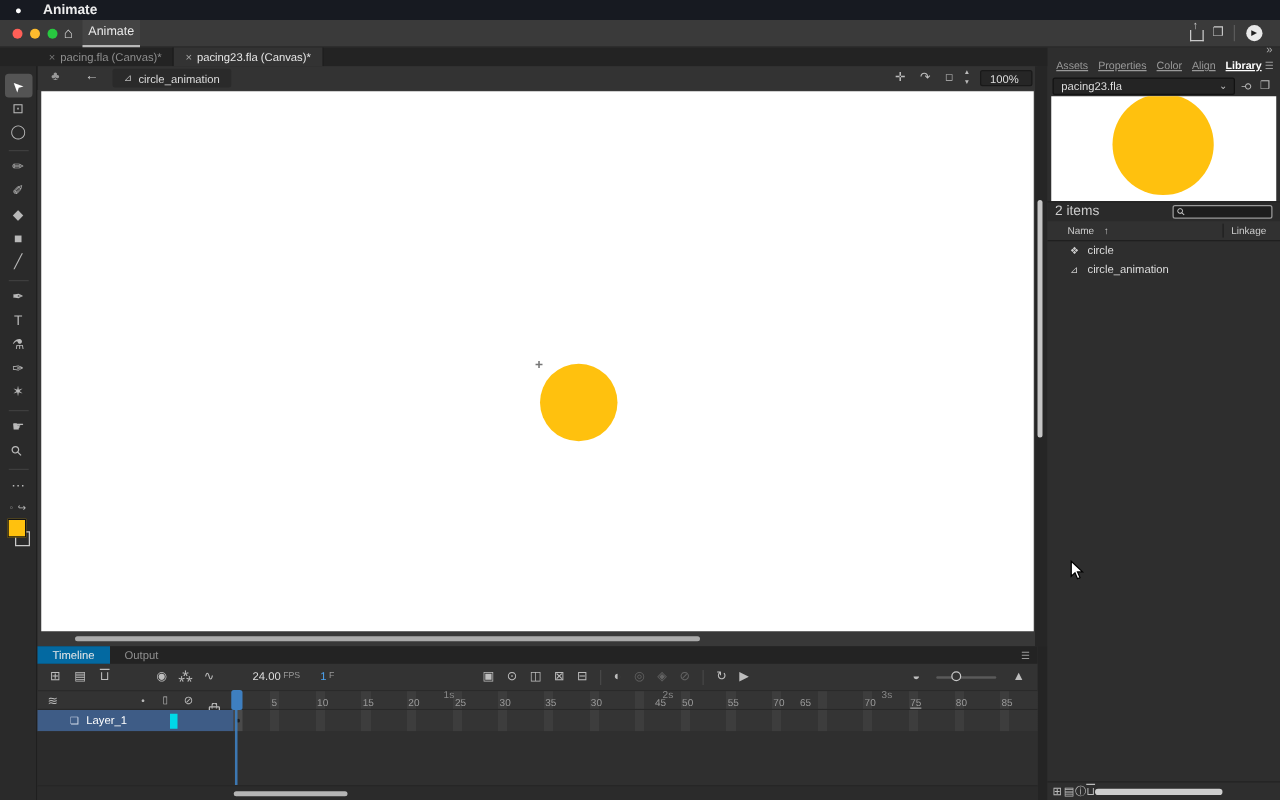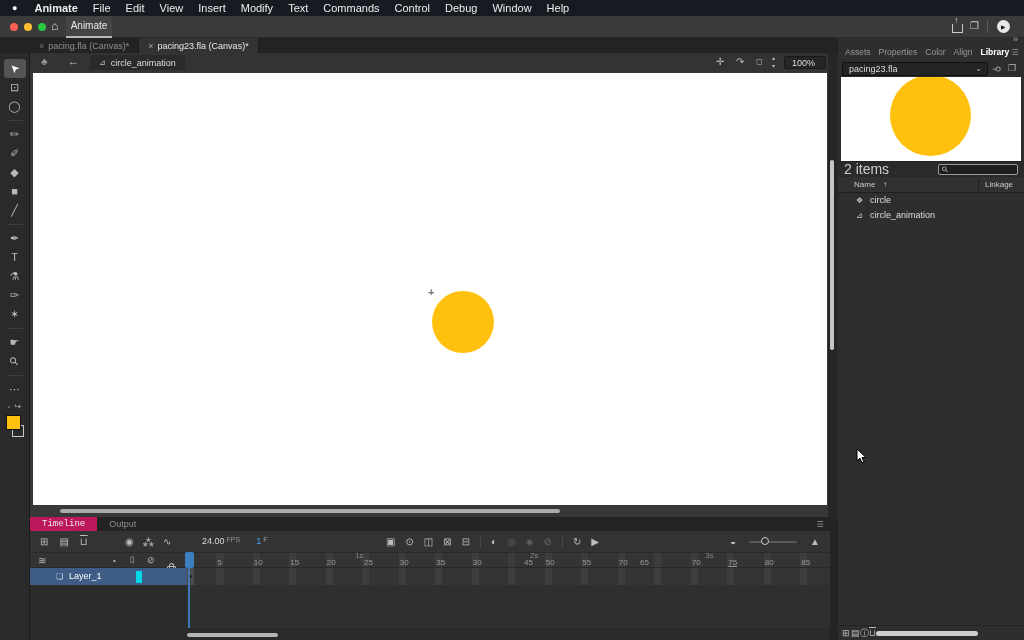--- a/index.html
+++ b/index.html
@@ -59,21 +59,21 @@
   .circle{position:absolute;border-radius:50%;}
   .reg-cross{position:absolute;left:395px;top:213px;color:#777;font-size:11px;font-weight:bold;}
   .hscroll{position:absolute;left:30px;top:437px;width:500px;height:4px;background:#aaa;border-radius:2px;}
   .gutterA{position:absolute;left:828px;top:53px;width:10px;height:464px;background:#262626;}
   .vscroll{position:absolute;left:2px;top:107px;width:4px;height:190px;background:#c6c6c6;border-radius:2px;}
   .gutterB{position:absolute;left:830px;top:517px;width:8px;height:123px;background:#242424;}
   
   .timeline{position:absolute;left:30px;top:517px;width:800px;height:123px;background:#333;}
   .tl-tabs{position:absolute;left:0;top:0;width:800px;height:14px;background:#232323;display:flex;}
   .ttab{padding:0 12px;font-size:9px;line-height:14px;color:#8f8f8f;cursor:default;}
-  .ttab.act{background:#be185d;color:#e9e9e9;font-family:Liberation Mono, monospace;}
+  .ttab.act{background:#0369a1;color:#e9e9e9;}
   .tl-menu{position:absolute;right:6px;top:3px;font-size:8px;color:#999;}
   .tl-toolbar{position:absolute;left:0;top:14px;width:800px;height:21px;}
   .tgrp{position:absolute;top:0;height:21px;display:flex;align-items:center;}
   .ticon{color:#bdbdbd;font-size:10px;cursor:default;line-height:1;}
   .ticon.dim{opacity:.35;}
   .tsep{width:1px;height:12px;background:#474747;}
   .trash{text-decoration:overline;}
   .fps{position:absolute;left:172px;top:5px;font-size:9px;color:#ddd;}
   .fps .u{font-size:7px;color:#999;vertical-align:2px;margin-left:2px;}
   .fps .f{color:#4da3f0;margin-left:16px;}
@@ -98,31 +98,31 @@
   .tl-empty-l{position:absolute;left:0;top:68px;width:157px;height:43px;background:#2b2b2b;}
   .tl-empty-r{position:absolute;left:157px;top:68px;width:643px;height:43px;background:#2f2f2f;}
   .tl-scroll{position:absolute;left:0;top:111px;width:800px;height:12px;background:#2b2b2b;border-top:1px solid #262626;box-sizing:border-box;}
   .tl-scroll .bar{position:absolute;left:157px;top:4px;width:91px;height:4px;background:#b5b5b5;border-radius:2px;}
   .ph-marker{position:absolute;left:155px;top:35px;width:9px;height:16px;border-radius:2px;}
   .ph-line{position:absolute;left:158px;top:35px;width:2px;height:76px;opacity:.9;}
   
   .rpanel{position:absolute;left:838px;top:38px;width:186px;height:602px;background:#2e2e2e;}
   .collapse{position:absolute;right:6px;top:-4px;color:#aaa;font-size:9px;}
   .rp-tabs{position:absolute;left:0;top:6px;width:186px;height:16px;display:flex;gap:8px;padding-left:7px;box-sizing:border-box;font-size:8.5px;line-height:16px;}
-  .ptab{color:#999;cursor:default;}
+  .ptab{color:#999;cursor:default;text-decoration:underline;}
   .ptab.act{color:#fff;font-weight:bold;}
   .rp-menu{position:absolute;right:5px;top:10px;font-size:8px;color:#999;}
   .rp-docrow{position:absolute;left:0;top:22px;width:186px;height:17px;}
   .docsel{position:absolute;left:4px;top:1.5px;width:146px;height:14px;background:#242424;border:1px solid #121212;border-radius:2px;box-sizing:border-box;color:#ddd;font-size:9px;line-height:12px;padding-left:6px;}
   .docsel .chev{position:absolute;right:5px;top:0;color:#bbb;font-size:8px;}
   .pin-ic{position:absolute;left:156px;top:4px;color:#bbb;font-size:9px;}
   .copy-ic{position:absolute;left:170px;top:3px;color:#bbb;font-size:9px;}
   .rp-preview{position:absolute;left:3px;top:39px;width:180px;height:84px;background:#fff;overflow:hidden;}
   .rp-count{position:absolute;left:0;top:123px;width:186px;height:16px;background:#2a2a2a;border-top:1px solid #222;box-sizing:border-box;}
-  .rp-count .cnt{position:absolute;left:6px;top:0;font-size:14px;color:#ccc;line-height:15px;}
+  .rp-count .cnt{position:absolute;left:6px;top:0;font-size:11px;color:#ccc;line-height:15px;}
   .searchbox{position:absolute;left:100px;top:2px;width:80px;height:11px;background:#1d1d1d;border:1px solid #9a9a9a;border-radius:2px;box-sizing:border-box;}
   .searchbox .mag{position:absolute;left:3px;top:0px;color:#ccc;font-size:8px;}
   .rp-cols{position:absolute;left:0;top:139px;width:186px;height:16px;background:#313131;border-bottom:1px solid #1f1f1f;box-sizing:border-box;font-size:8px;color:#ccc;}
   .rp-cols .c1{position:absolute;left:16px;line-height:15px;}
   .rp-cols .arr{position:absolute;left:45px;line-height:15px;}
   .rp-cols .cd{position:absolute;left:140px;top:2px;width:1px;height:11px;background:#1f1f1f;}
   .rp-cols .c2{position:absolute;left:147px;line-height:15px;}
   .lrow{position:absolute;left:0;width:186px;height:15px;cursor:default;}
   .licon{position:absolute;left:18px;top:0;color:#c9c9c9;font-size:8px;line-height:15px;}
   .llb{position:absolute;left:32px;top:0;color:#ddd;font-size:9px;line-height:15px;}
@@ -132,33 +132,20 @@
   .cursor{position:absolute;left:18px;top:410px;}
 </style>
 </head>
 <body>
 
 <div class="app">
 
   <div class="menubar">
     <span class="apple">●</span>
     <span class="mi appname">Animate</span>
-    <span id="mb" style="display:flex;gap:15px;">
-        <span class="mi">File</span>
-        <span class="mi">Edit</span>
-        <span class="mi">View</span>
-        <span class="mi">Insert</span>
-        <span class="mi">Modify</span>
-        <span class="mi">Text</span>
-        <span class="mi">Commands</span>
-        <span class="mi">Control</span>
-        <span class="mi">Debug</span>
-        <span class="mi">Window</span>
-        <span class="mi">Help</span>
-      </span>
   </div>
 
   <div class="appheader">
     <span class="tl" style="left: 10px; background: rgb(255, 95, 87);" id="tl-r"></span>
     <span class="tl" style="left: 24px; background: rgb(254, 188, 46);" id="tl-y"></span>
     <span class="tl" style="left: 38px; background: rgb(40, 200, 64);" id="tl-g"></span>
     <span class="home">⌂</span>
     <span class="home-tab">Animate</span>
     <span class="share">
         <span>↑</span>

